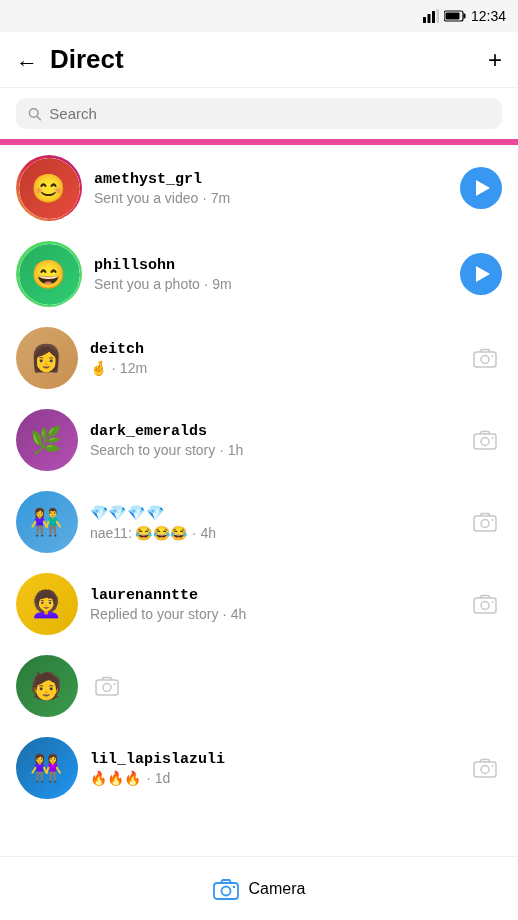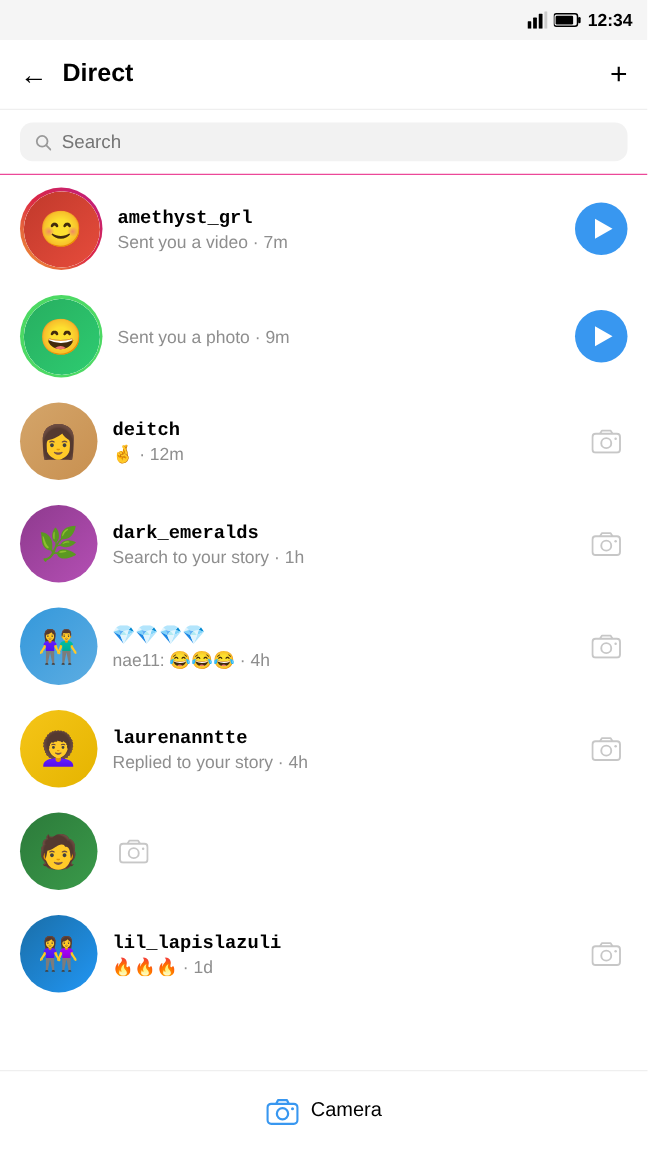--- a/index.html
+++ b/index.html
@@ -22,56 +22,56 @@
       padding: 0 12px;
       gap: 6px;
     }
     .status-icons {
       display: flex;
       align-items: center;
       gap: 5px;
     }
     .status-time {
       font-size: 14px;
-      font-weight: 700;
+      font-weight: 400;
       color: #000;
     }
 
     
     .header {
       background: #fff;
       height: 56px;
       display: flex;
       align-items: center;
       padding: 0 16px;
       border-bottom: 1px solid #efefef;
     }
     .header-back {
       cursor: pointer;
       font-size: 22px;
       color: #000;
       margin-right: 12px;
     }
     .header-title {
-      font-size: 20px;
+      font-size: 26px;
       font-weight: 700;
       color: #000;
       flex: 1;
     }
     .header-add {
       font-size: 24px;
       color: #000;
       cursor: pointer;
       font-weight: 300;
     }
 
     
     .search-bar {
       padding: 10px 16px;
-      border-bottom: 1px solid #ec4899;
+      border-bottom: 6px solid #ec4899;
     }
     .search-input-wrapper {
       background: #f2f2f2;
       border-radius: 10px;
       display: flex;
       align-items: center;
       padding: 7px 12px;
       gap: 8px;
     }
     .search-input {
@@ -239,20 +239,21 @@
   </div>
     <div class="message-item">
 
       <div class="avatar-wrapper" style="position:relative;width:66px;height:66px;flex-shrink:0;">
         <div style="position:absolute;inset:0;border-radius:50%;background:#4cd964;"></div>
         <div style="position:absolute;inset:2.5px;border-radius:50%;background:#fff;display:flex;align-items:center;justify-content:center;overflow:hidden;">
           <div style="width:100%;height:100%;border-radius:50%;background:linear-gradient(135deg, #27ae60, #2ecc71);display:flex;align-items:center;justify-content:center;font-size:28px;">😄</div>
         </div>
       </div>
     <div class="message-content">
+      <div class="message-username">phillsohn</div>
       <div class="message-preview">Sent you a photo · 9m</div>
     </div>
 
       <div class="action-btn">
         <div class="play-icon"></div>
       </div>
   </div>
     <div class="message-item">
 
       <div class="avatar-wrapper" style="position:relative;width:62px;height:62px;flex-shrink:0;">

